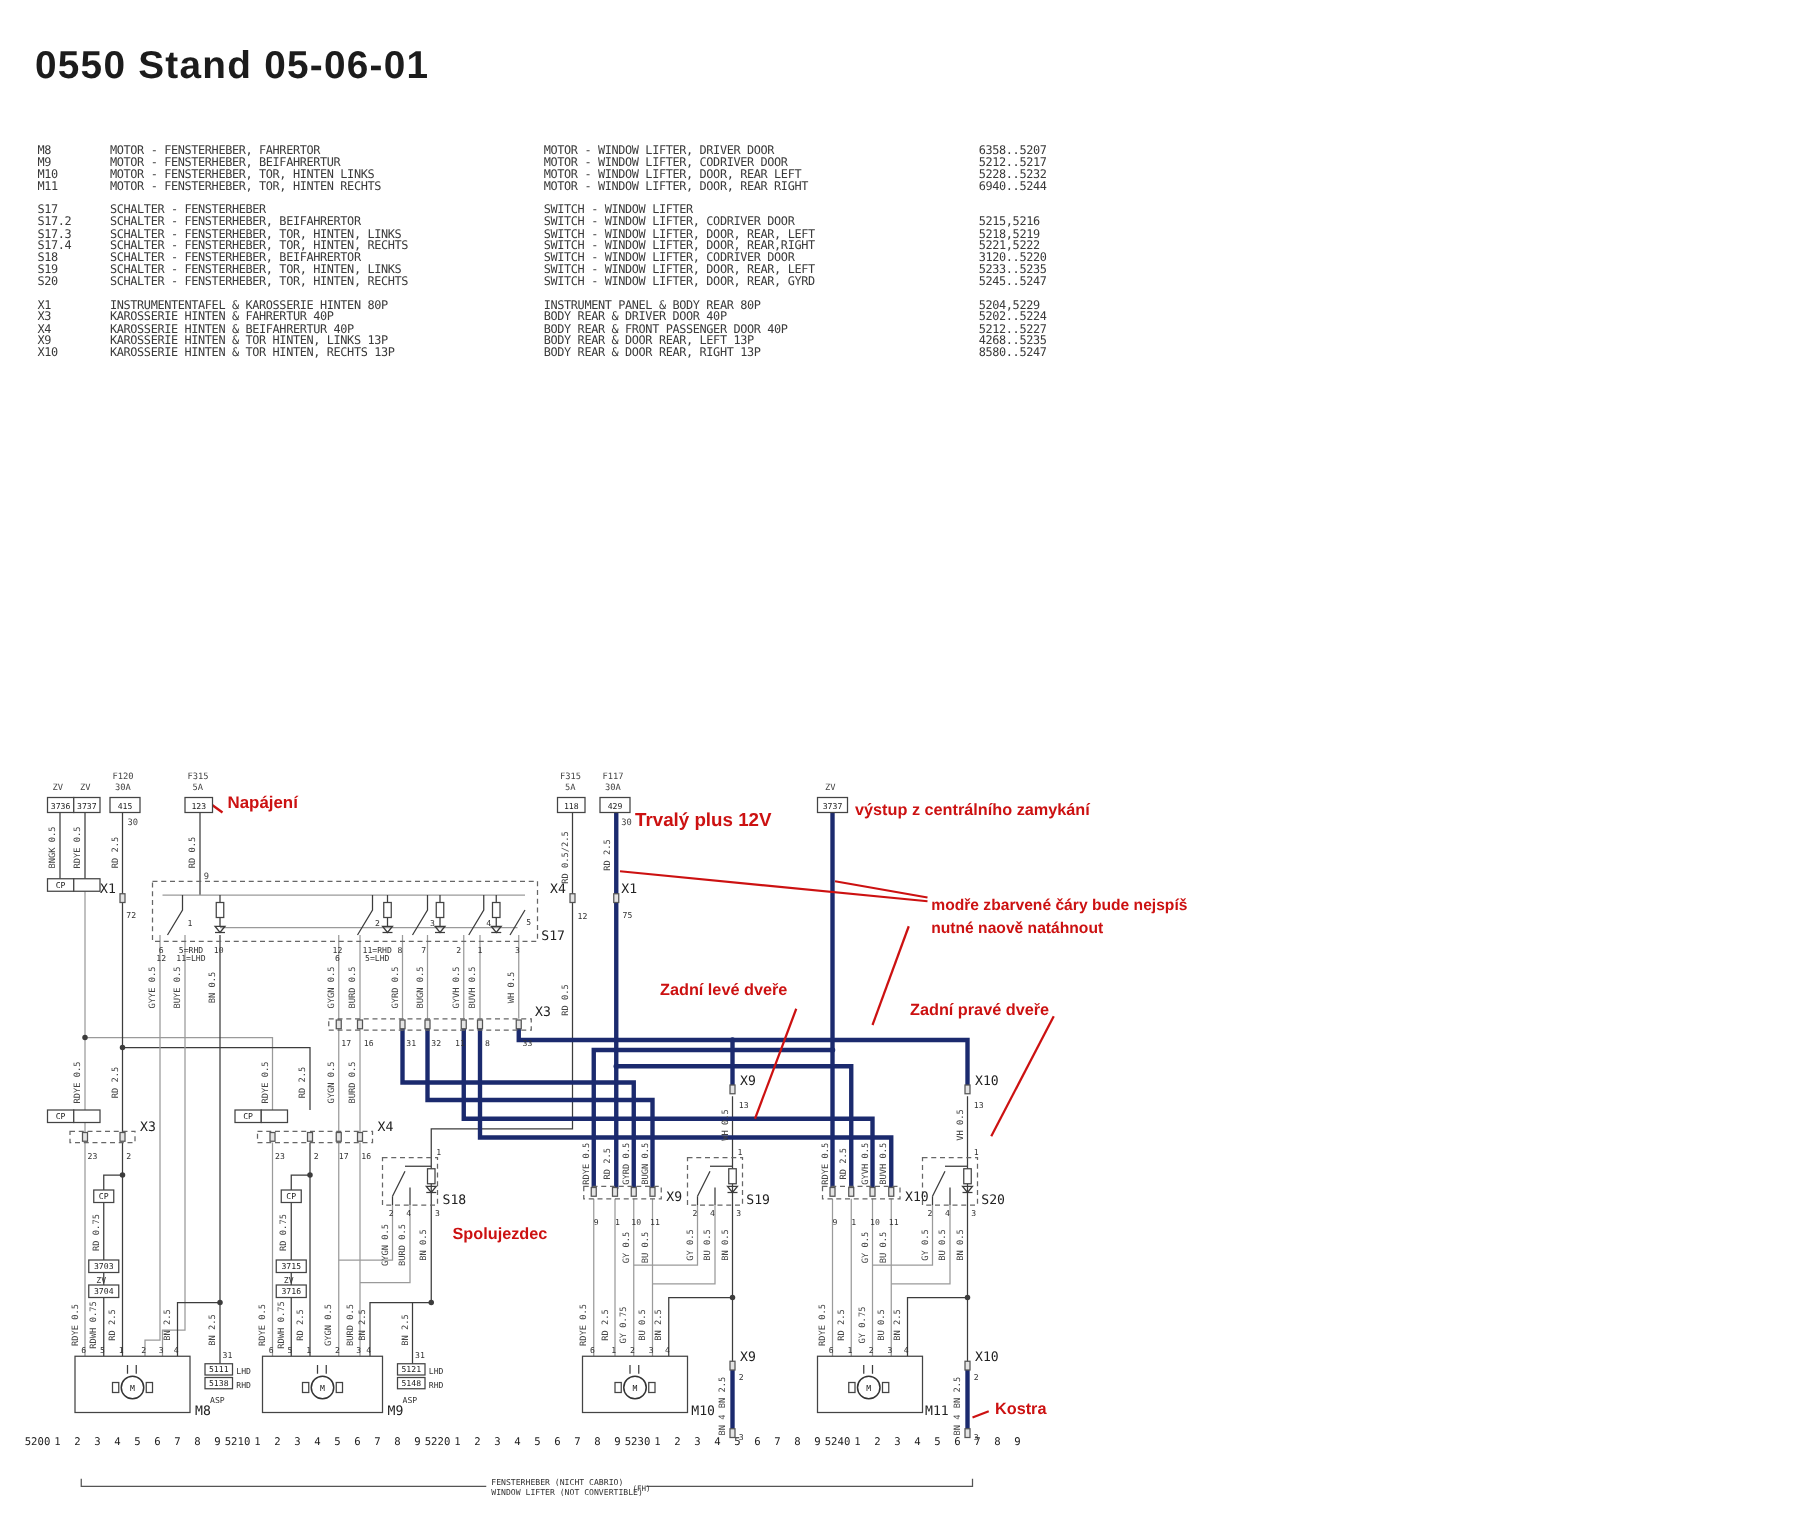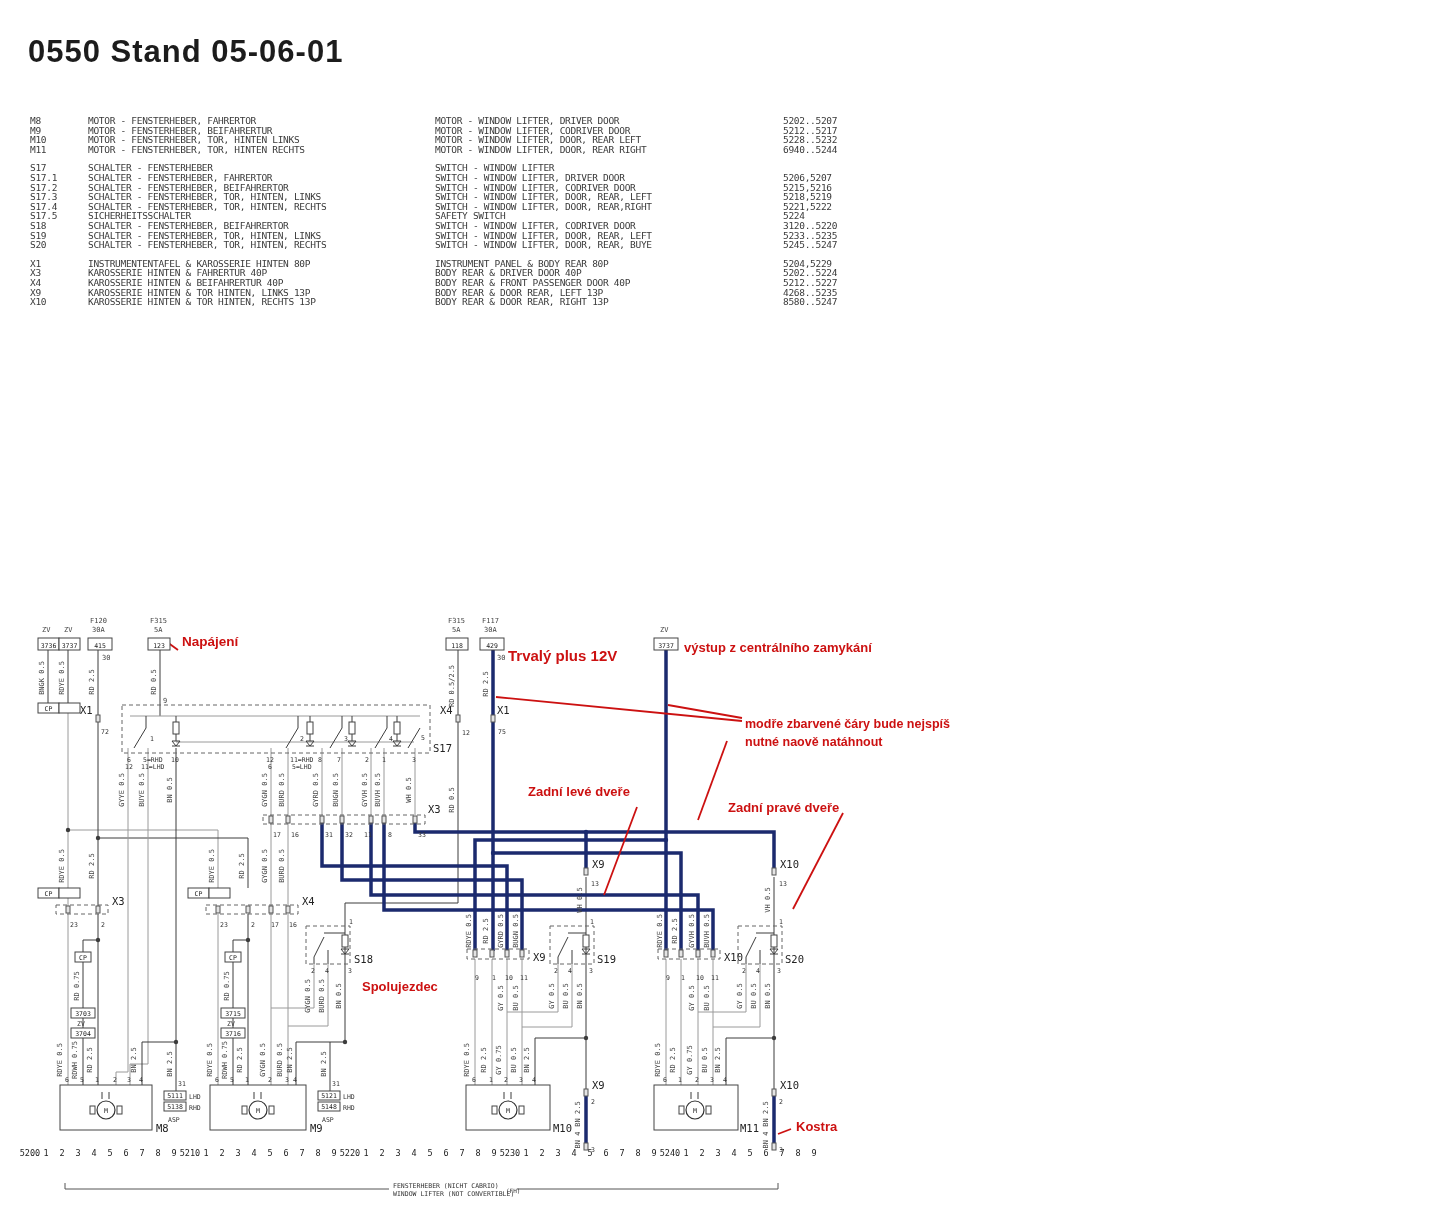--- a/index.html
+++ b/index.html
@@ -37,21 +37,21 @@
 </head>
 <body>
 
 <div class="page">
   <div class="title">0550 Stand 05-06-01</div>
   <div class="legend" id="legend">
       <div class="row">
         <span>M8</span>
         <span>MOTOR - FENSTERHEBER, FAHRERTOR</span>
         <span>MOTOR - WINDOW LIFTER, DRIVER DOOR</span>
-        <span>5202..5207</span>
+        <span>6358..5207</span>
       </div>
       <div class="row">
         <span>M9</span>
         <span>MOTOR - FENSTERHEBER, BEIFAHRERTUR</span>
         <span>MOTOR - WINDOW LIFTER, CODRIVER DOOR</span>
         <span>5212..5217</span>
       </div>
       <div class="row">
         <span>M10</span>
         <span>MOTOR - FENSTERHEBER, TOR, HINTEN LINKS</span>
@@ -64,65 +64,53 @@
         <span>MOTOR - WINDOW LIFTER, DOOR, REAR RIGHT</span>
         <span>6940..5244</span>
       </div>
       <div class="row gap">
         <span>S17</span>
         <span>SCHALTER - FENSTERHEBER</span>
         <span>SWITCH - WINDOW LIFTER</span>
         <span></span>
       </div>
       <div class="row">
-        <span>S17.1</span>
-        <span>SCHALTER - FENSTERHEBER, FAHRERTOR</span>
-        <span>SWITCH - WINDOW LIFTER, DRIVER DOOR</span>
-        <span>5206,5207</span>
-      </div>
-      <div class="row">
         <span>S17.2</span>
         <span>SCHALTER - FENSTERHEBER, BEIFAHRERTOR</span>
         <span>SWITCH - WINDOW LIFTER, CODRIVER DOOR</span>
         <span>5215,5216</span>
       </div>
       <div class="row">
         <span>S17.3</span>
         <span>SCHALTER - FENSTERHEBER, TOR, HINTEN, LINKS</span>
         <span>SWITCH - WINDOW LIFTER, DOOR, REAR, LEFT</span>
         <span>5218,5219</span>
       </div>
       <div class="row">
         <span>S17.4</span>
         <span>SCHALTER - FENSTERHEBER, TOR, HINTEN, RECHTS</span>
         <span>SWITCH - WINDOW LIFTER, DOOR, REAR,RIGHT</span>
         <span>5221,5222</span>
       </div>
       <div class="row">
-        <span>S17.5</span>
-        <span>SICHERHEITSSCHALTER</span>
-        <span>SAFETY SWITCH</span>
-        <span>5224</span>
-      </div>
-      <div class="row">
         <span>S18</span>
         <span>SCHALTER - FENSTERHEBER, BEIFAHRERTOR</span>
         <span>SWITCH - WINDOW LIFTER, CODRIVER DOOR</span>
         <span>3120..5220</span>
       </div>
       <div class="row">
         <span>S19</span>
         <span>SCHALTER - FENSTERHEBER, TOR, HINTEN, LINKS</span>
         <span>SWITCH - WINDOW LIFTER, DOOR, REAR, LEFT</span>
         <span>5233..5235</span>
       </div>
       <div class="row">
         <span>S20</span>
         <span>SCHALTER - FENSTERHEBER, TOR, HINTEN, RECHTS</span>
-        <span>SWITCH - WINDOW LIFTER, DOOR, REAR, BUYE</span>
+        <span>SWITCH - WINDOW LIFTER, DOOR, REAR, GYRD</span>
         <span>5245..5247</span>
       </div>
       <div class="row gap">
         <span>X1</span>
         <span>INSTRUMENTENTAFEL &amp; KAROSSERIE HINTEN 80P</span>
         <span>INSTRUMENT PANEL &amp; BODY REAR 80P</span>
         <span>5204,5229</span>
       </div>
       <div class="row">
         <span>X3</span>

